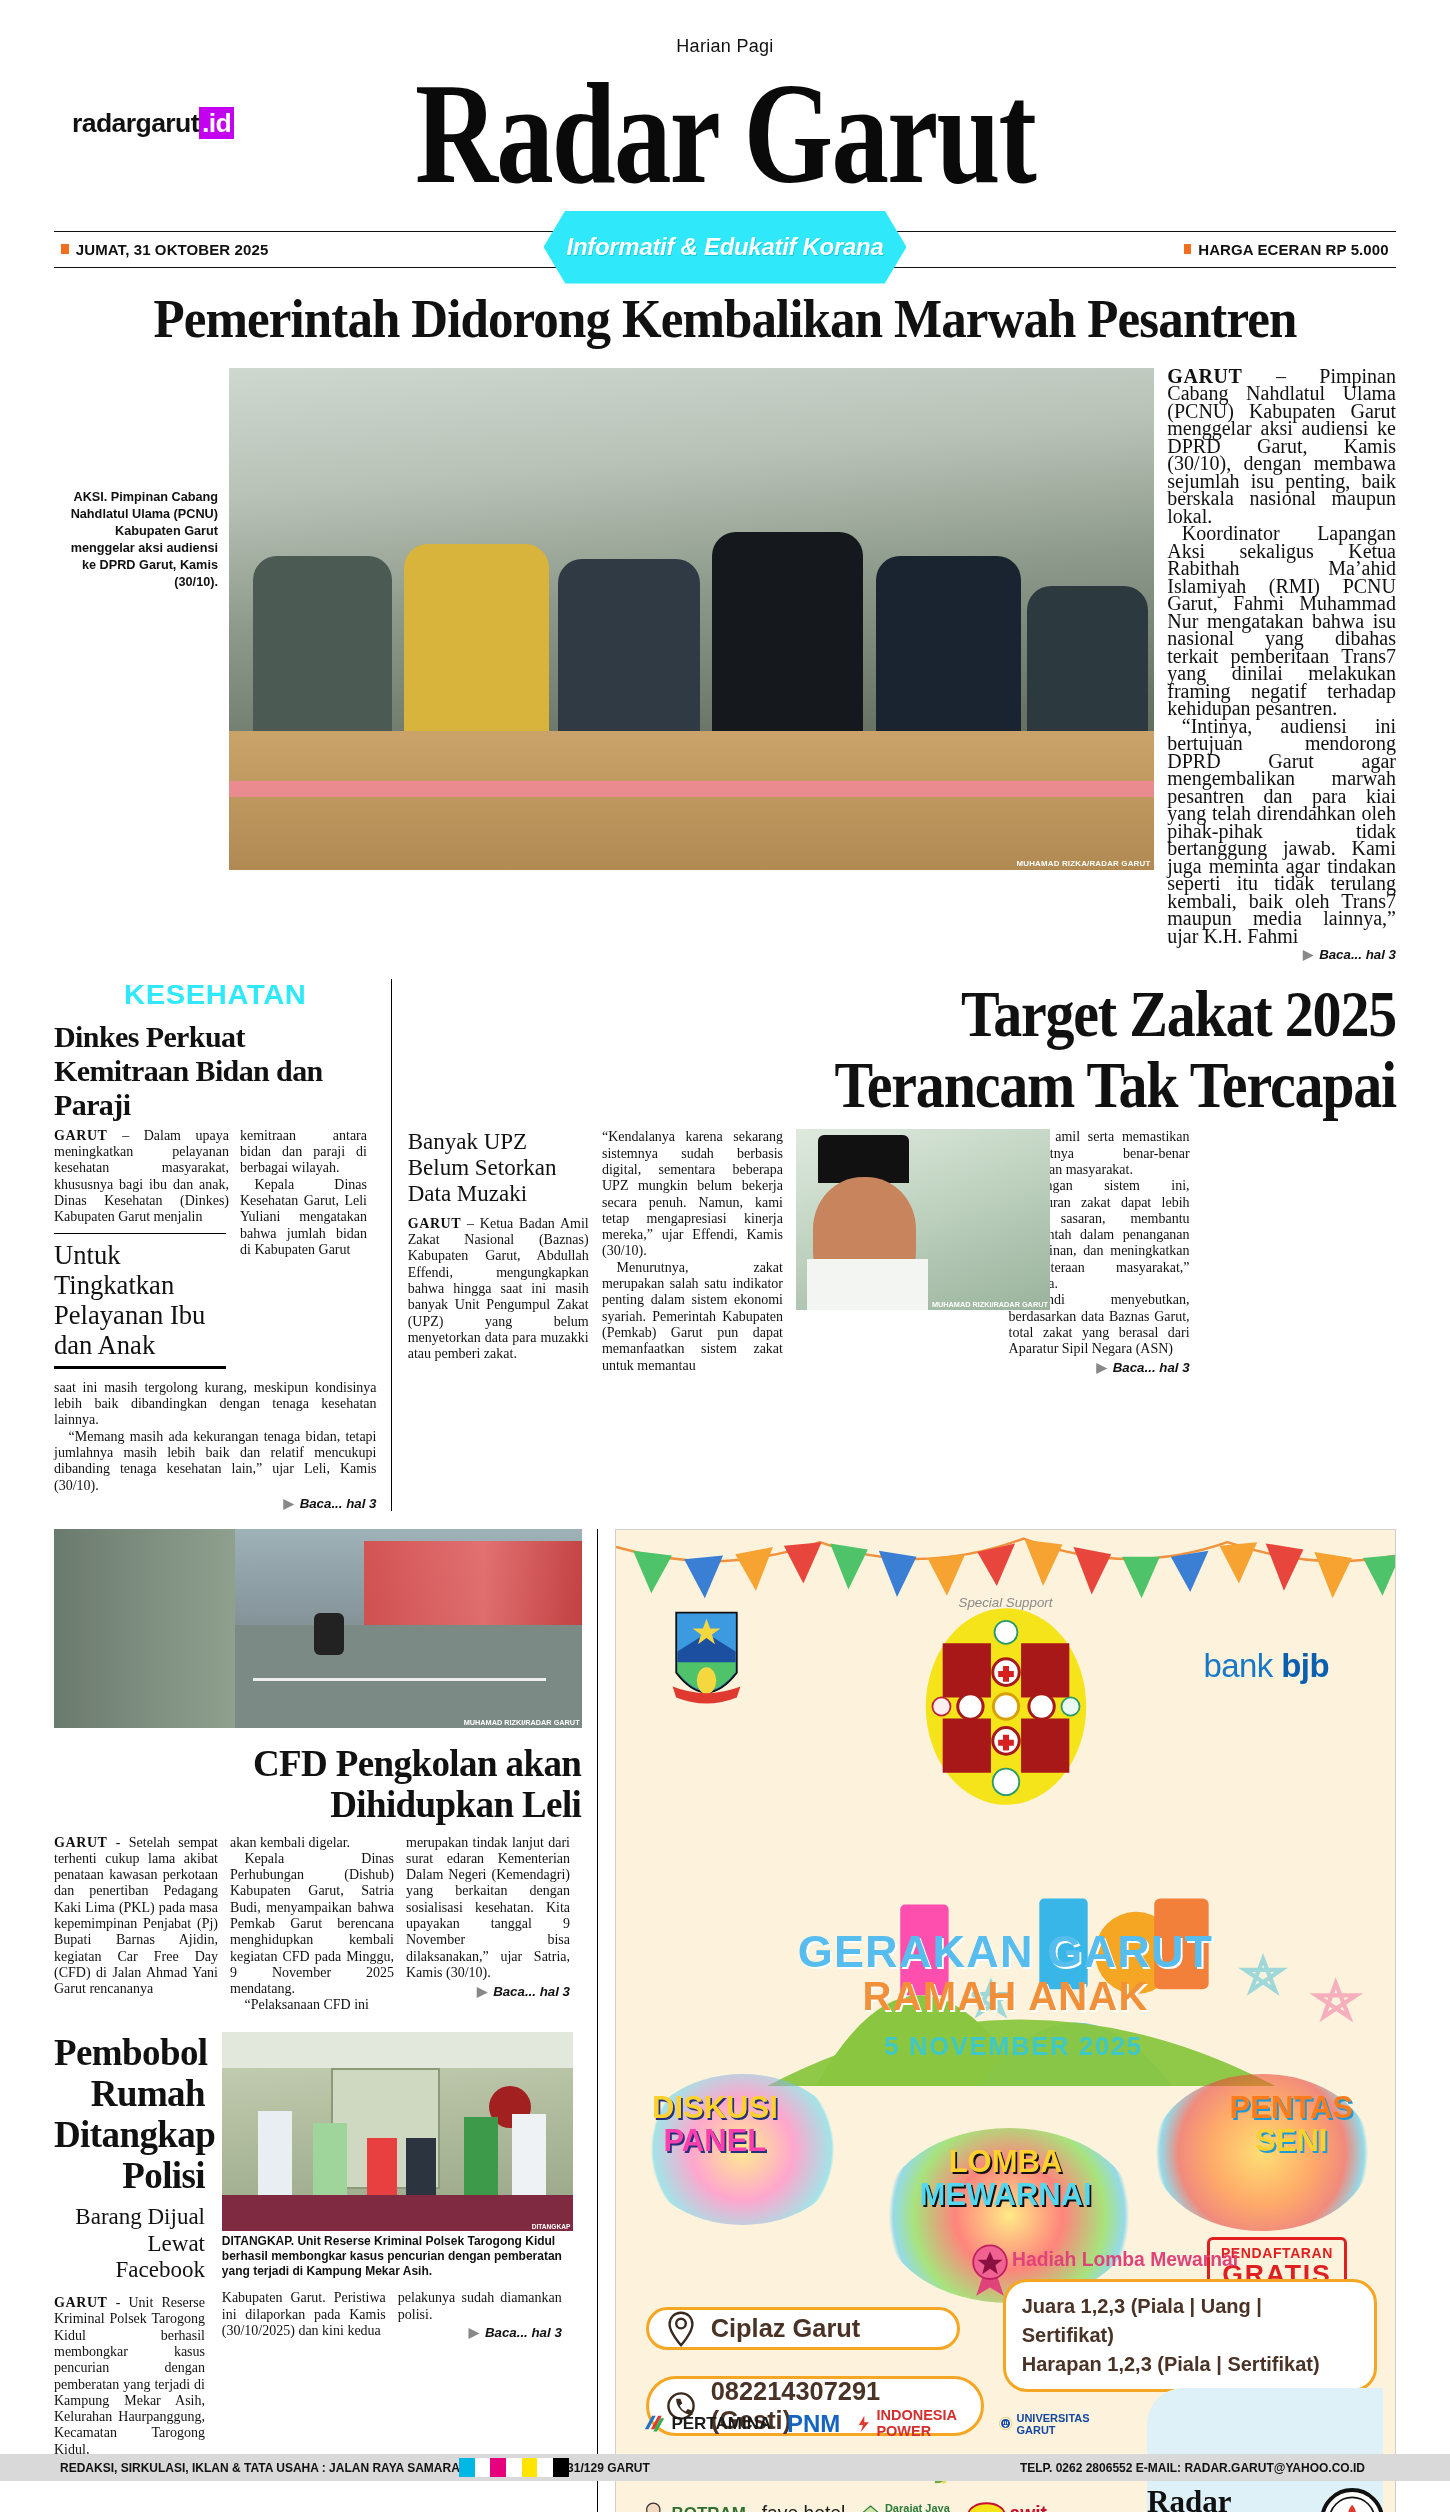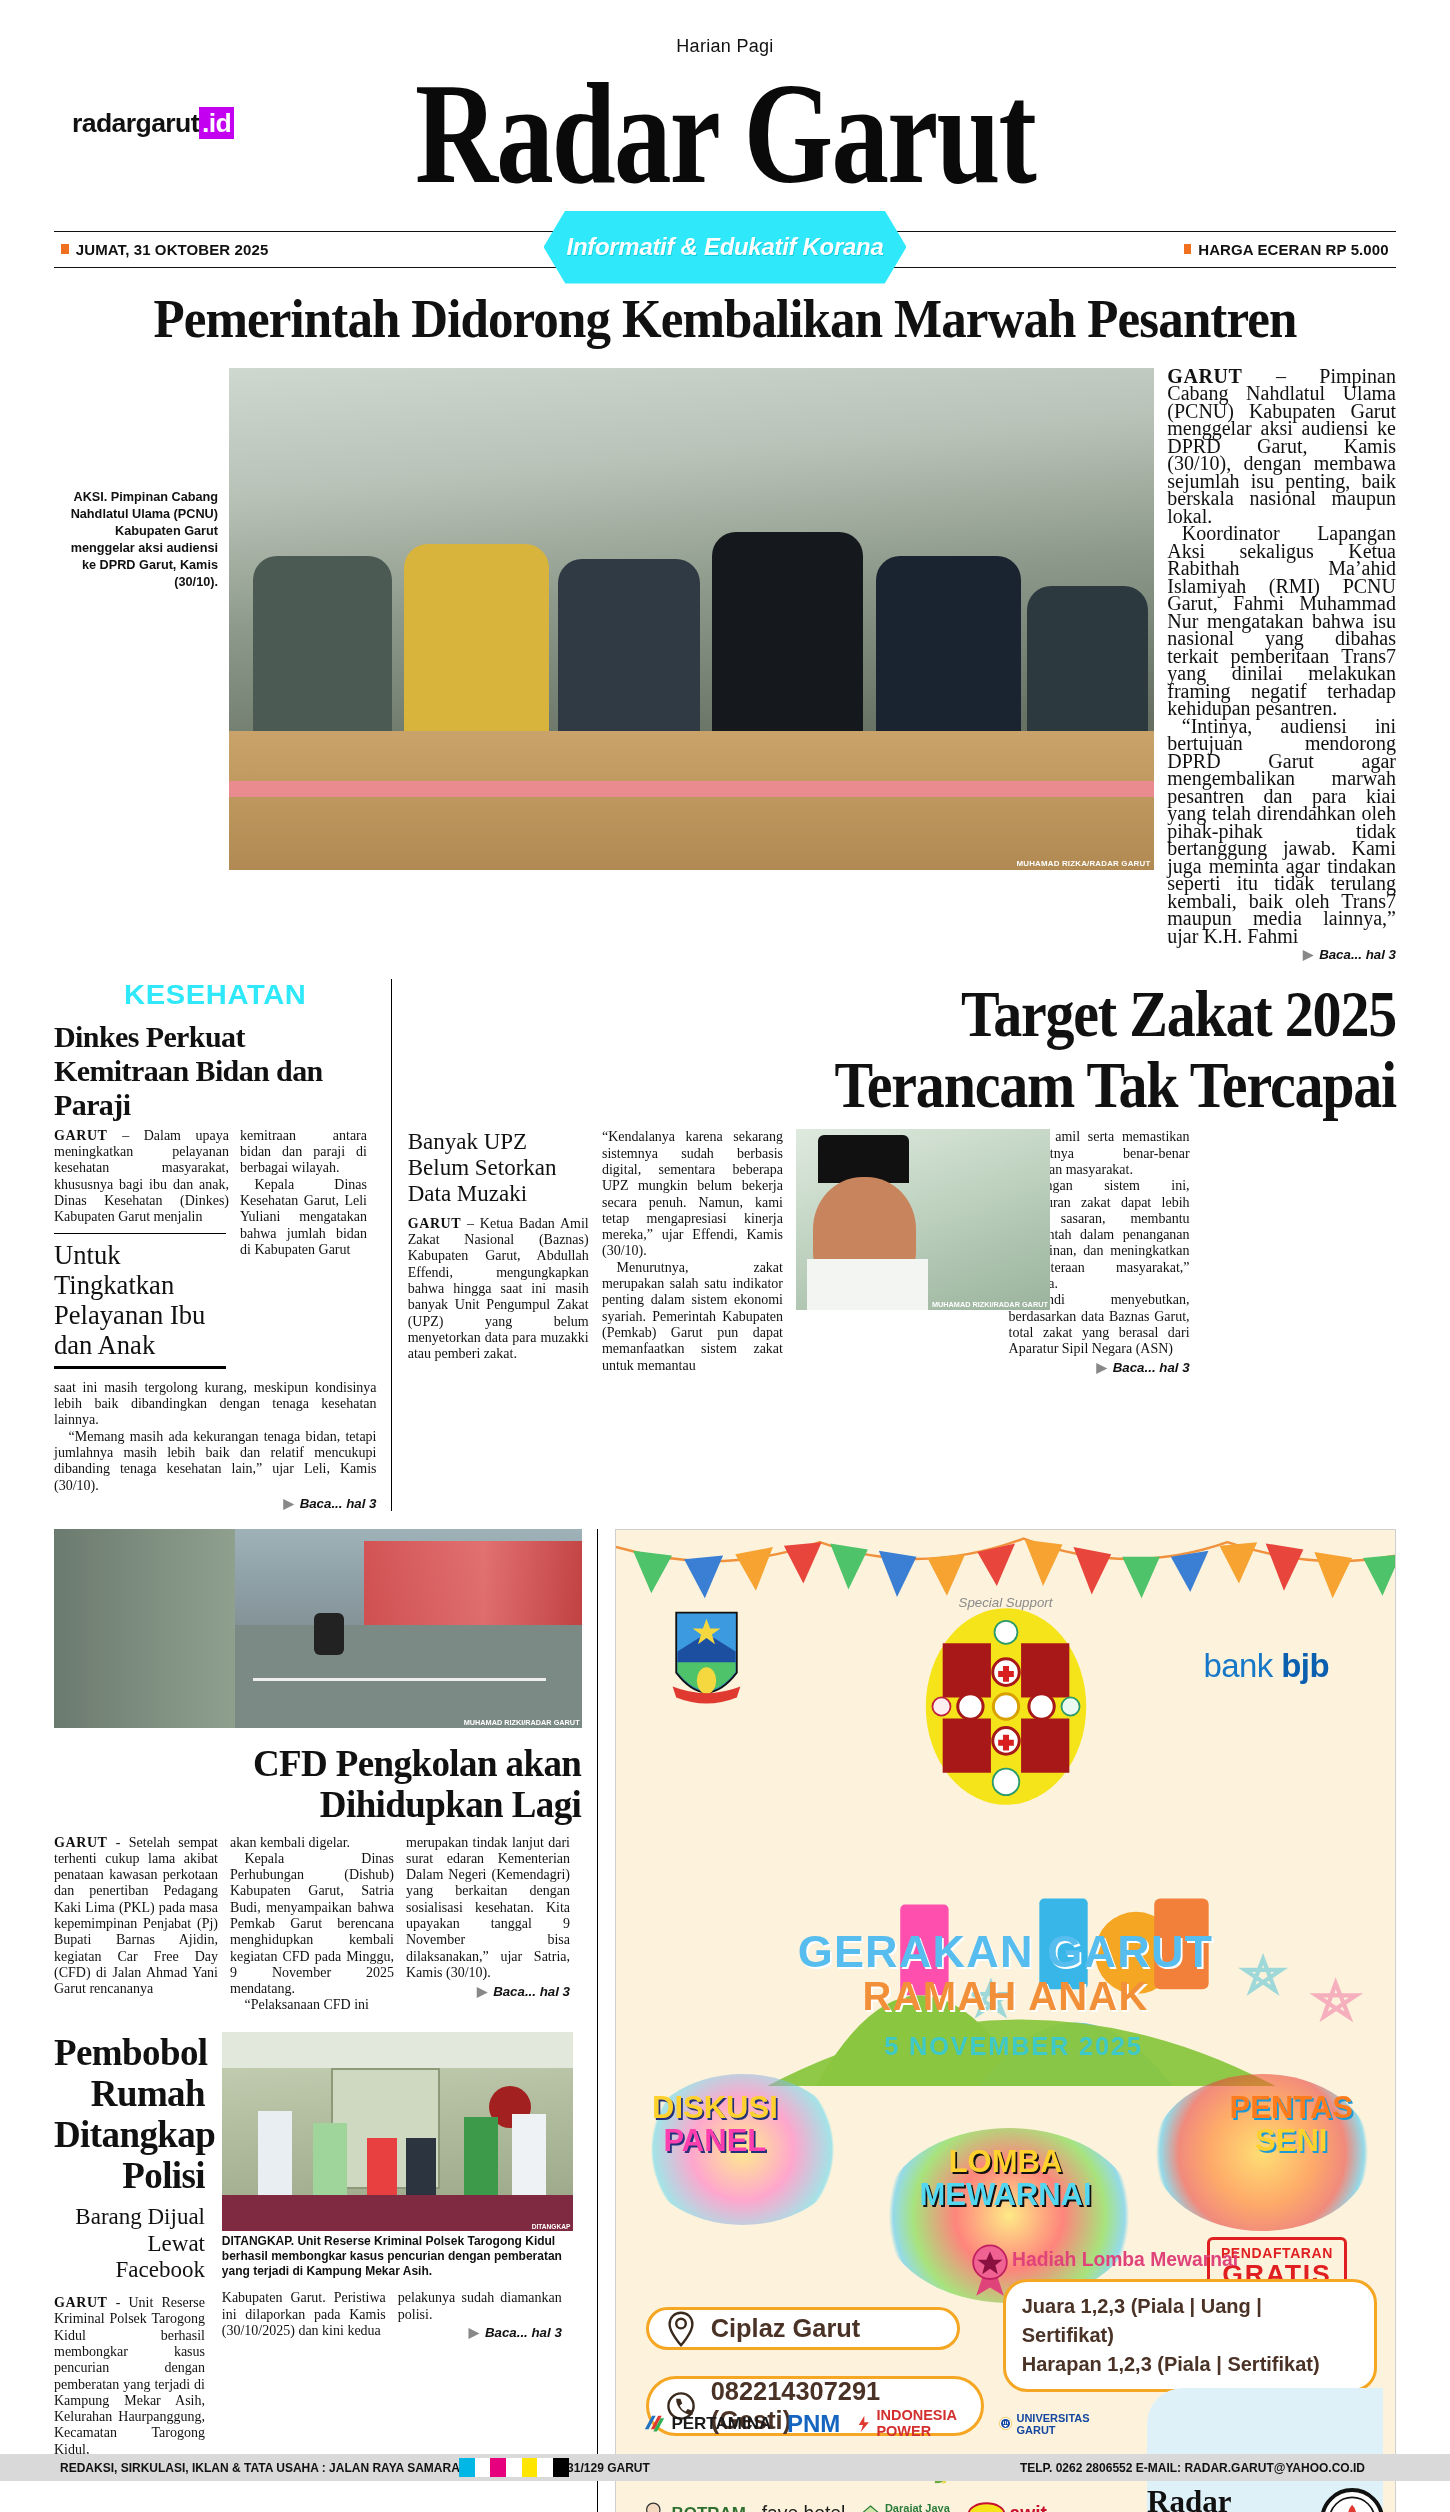--- a/index.html
+++ b/index.html
@@ -326,21 +326,21 @@
         <div class="cfd-photo">
           <div style="position:absolute;left:0;top:0;width:181px;height:199px;background:linear-gradient(90deg,#6b7a6e,#8fa08f);"></div>
           <div style="position:absolute;right:0;top:12px;width:218px;height:91px;background:linear-gradient(90deg,#d44,#e66 55%,#c33);opacity:.85;"></div>
           <div style="position:absolute;left:181px;right:0;bottom:0;height:103px;background:#7c8a85;"></div>
           <div style="position:absolute;left:199px;right:36px;bottom:47px;height:3px;background:#eee;"></div>
           <div style="position:absolute;left:260px;bottom:73px;width:30px;height:42px;background:#222;border-radius:6px;"></div>
           <div class="credit">MUHAMAD RIZKI/RADAR GARUT</div>
         </div>
         <div class="cfd-title">
           <div>CFD Pengkolan akan</div>
-          <div>Dihidupkan Lagi</div>
+          <div>Dihidupkan Leli</div>
         </div>
         <div style="display:flex;gap:12px;margin-top:9.7px;">
           <div style="width:164px;">
             <div class="bodytext" style="font-size:14px;line-height:16.3px;">
               <p class="first"><b>GARUT</b><span> - Setelah sempat terhenti cukup lama akibat penataan kawasan perkotaan dan penertiban Pedagang Kaki Lima (PKL) pada masa kepemimpinan Penjabat (Pj) Bupati Barnas Ajidin, kegiatan Car Free Day (CFD) di Jalan Ahmad Yani Garut rencananya</span></p>
             </div>
           </div>
           <div style="width:164px;">
             <div class="bodytext" style="font-size:14px;line-height:16.3px;">
               <p class="first">akan kembali digelar.</p>

